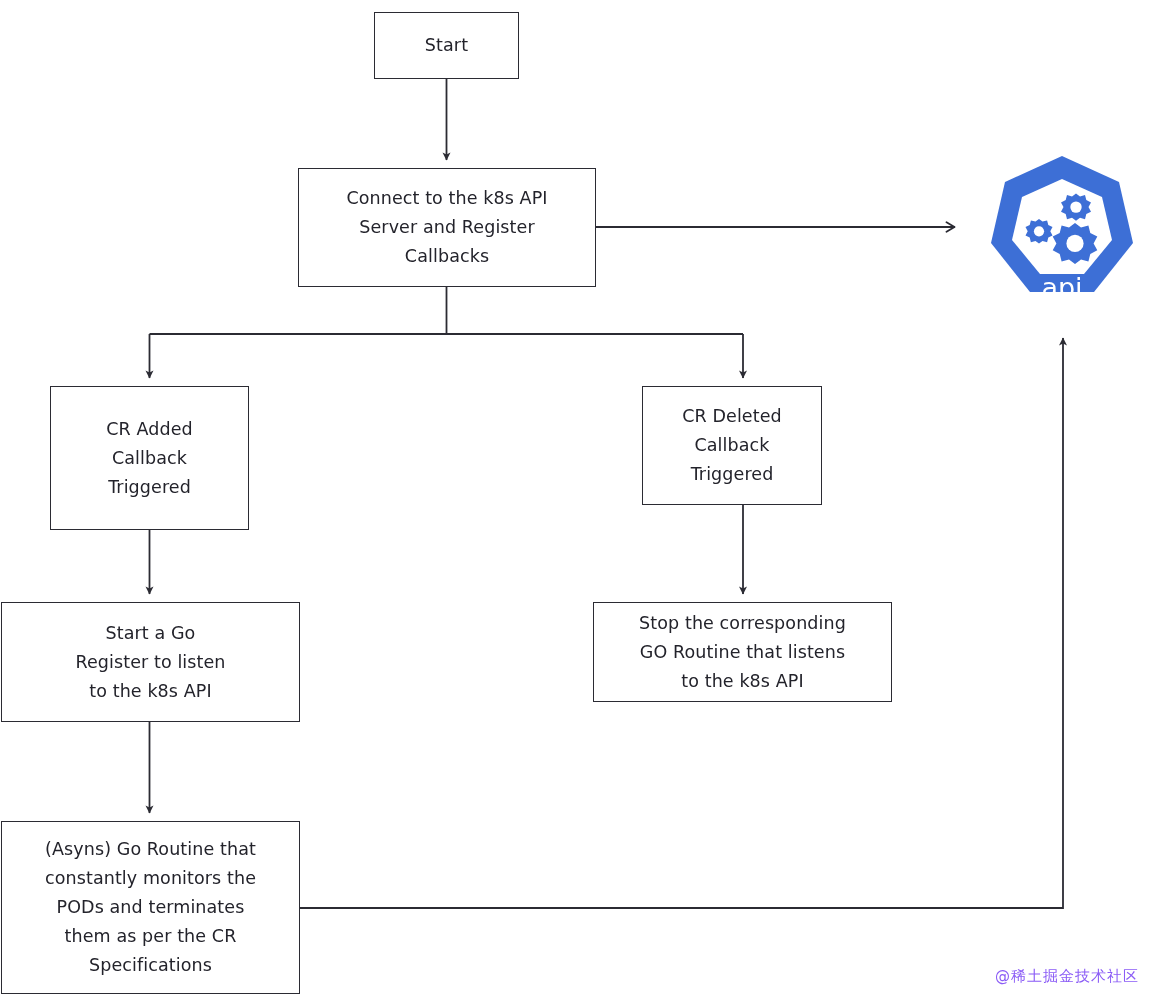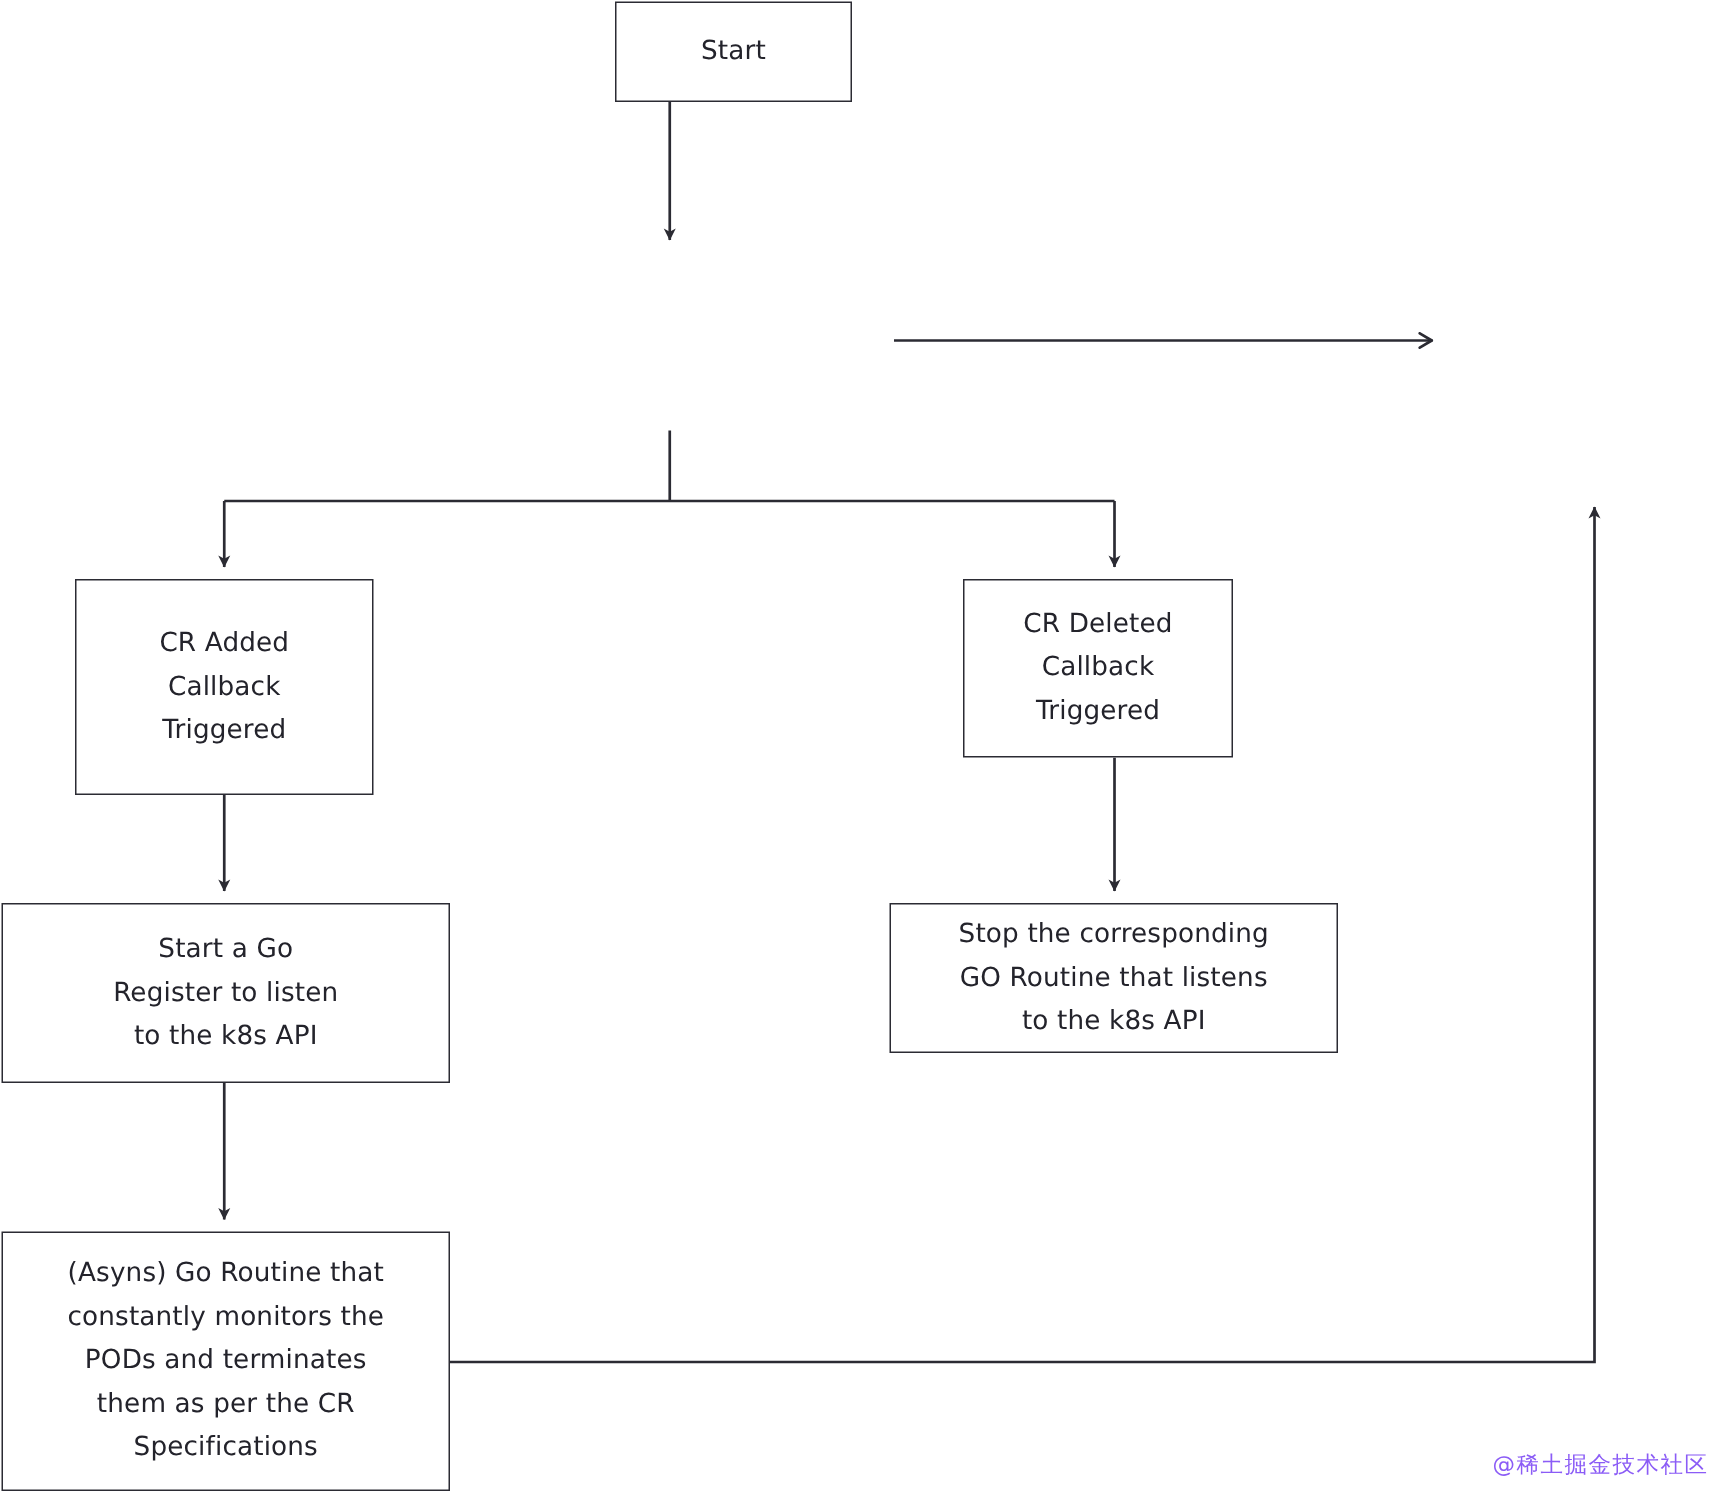--- a/index.html
+++ b/index.html
@@ -95,24 +95,29 @@
       <path d="M149.5,505 L149.5,594" marker-end="url(#arrowFilled)"></path>
 
       <path d="M743,505 L743,594" marker-end="url(#arrowFilled)"></path>
 
       <path d="M149.5,722 L149.5,813" marker-end="url(#arrowFilled)"></path>
 
       <path d="M300,908 L1063,908 L1063,338" marker-end="url(#arrowFilled)"></path>
     </g>
   </svg>
 
-  <div class="node" style="left:374px; top:1px; width:158px; height:67px;margin-left:36px;">
+  <div class="node" style="left:374px; top:12px; width:145px; height:67px;">
     <span class="node-inner">Start</span>
   </div>
 
+  <div class="node" style="left:298px; top:168px; width:298px; height:119px;">
+    <span class="node-inner">Connect to the k8s API
+Server and Register
+Callbacks</span>
+  </div>
 
   <div class="node" style="left:50px; top:386px; width:199px; height:144px;">
     <span class="node-inner">CR Added
 Callback
 Triggered</span>
   </div>
 
   <div class="node" style="left:642px; top:386px; width:180px; height:119px;">
     <span class="node-inner">CR Deleted
 Callback
@@ -132,16 +137,53 @@
   </div>
 
   <div class="node" style="left:1px; top:821px; width:299px; height:173px;">
     <span class="node-inner">(Asyns) Go Routine that
 constantly monitors the
 PODs and terminates
 them as per the CR
 Specifications</span>
   </div>
 
+  <div class="k8s-logo" style="left:988px; top:154px; width:148px; height:155px;">
+    <svg viewBox="0 0 148 155" width="148" height="155" xmlns="http://www.w3.org/2000/svg">
+
+      <polygon points="74,2 131,28 145,89 106,138 42,138 3,89 17,28" fill="#3d6fd6"></polygon>
+
+      <polygon points="74,25 114,43 124,86 96,120 52,120 24,86 34,43" fill="#ffffff"></polygon>
+
+      <g fill="#3d6fd6">
+
+        <g transform="translate(51,79)">
+          <path d="M0,-14 L3.5,-11.4 L8.1,-12.6 L9.3,-8 L13.5,-5.9 L11.3,-1.7
+                   L13.5,2.5 L9.3,4.6 L8.1,9.2 L3.5,8 L0,10.6 L-3.5,8 L-8.1,9.2
+                   L-9.3,4.6 L-13.5,2.5 L-11.3,-1.7 L-13.5,-5.9 L-9.3,-8
+                   L-8.1,-12.6 L-3.5,-11.4 Z"></path>
+          <circle cx="0" cy="-1.7" r="5.1" fill="#ffffff"></circle>
+        </g>
+
+        <g transform="translate(88,55)">
+          <path d="M0,-15.5 L4,-12.6 L9,-14 L10.3,-8.9 L15,-6.5 L12.5,-1.9
+                   L15,2.8 L10.3,5.1 L9,10.2 L4,8.8 L0,11.7 L-4,8.8 L-9,10.2
+                   L-10.3,5.1 L-15,2.8 L-12.5,-1.9 L-15,-6.5 L-10.3,-8.9
+                   L-9,-14 L-4,-12.6 Z"></path>
+          <circle cx="0" cy="-1.9" r="5.7" fill="#ffffff"></circle>
+        </g>
+
+        <g transform="translate(87,92)">
+          <path d="M0,-23 L6,-18.6 L13.4,-20.6 L15.3,-13 L22.3,-9.4 L18.6,-2.6
+                   L22.3,4.2 L15.3,7.9 L13.4,15.4 L6,13.4 L0,17.9 L-6,13.4
+                   L-13.4,15.4 L-15.3,7.9 L-22.3,4.2 L-18.6,-2.6 L-22.3,-9.4
+                   L-15.3,-13 L-13.4,-20.6 L-6,-18.6 Z"></path>
+          <circle cx="0" cy="-2.6" r="8.6" fill="#ffffff"></circle>
+        </g>
+      </g>
+
+      <text x="74" y="143" text-anchor="middle" font-family="DejaVu Sans, sans-serif" font-size="27" fill="#ffffff">api</text>
+    </svg>
+  </div>
 
   <div class="watermark">@稀土掘金技术社区</div>
 
 </div>
 
 </body></html>

